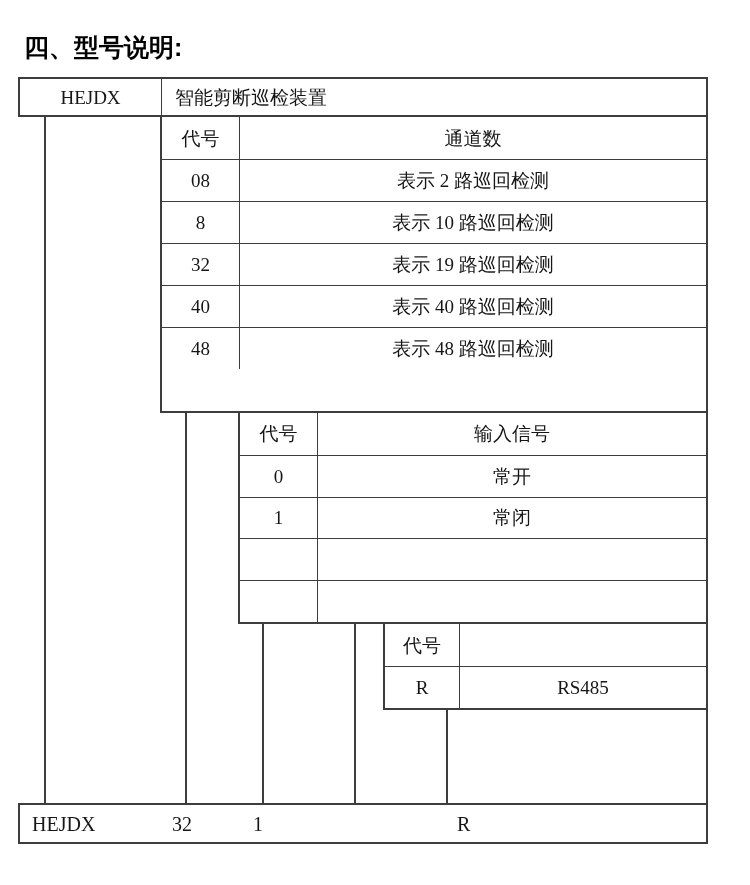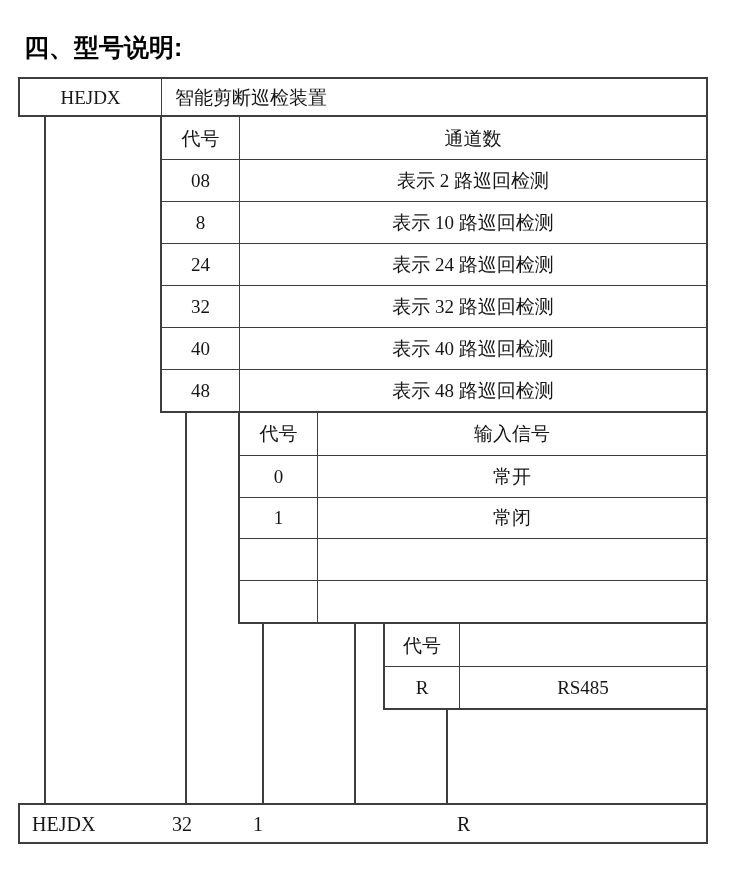--- a/index.html
+++ b/index.html
@@ -67,26 +67,22 @@
     </div>
     <div class="row">
       <div class="cell code">08</div>
       <div class="cell">表示 2 路巡回检测</div>
     </div>
     <div class="row">
       <div class="cell code">8</div>
       <div class="cell">表示 10 路巡回检测</div>
     </div>
     <div class="row">
-      <div class="cell code">24</div>
-      <div class="cell">表示 24 路巡回检测</div>
-    </div>
-    <div class="row">
       <div class="cell code">32</div>
-      <div class="cell">表示 32 路巡回检测</div>
+      <div class="cell">表示 19 路巡回检测</div>
     </div>
     <div class="row">
       <div class="cell code">40</div>
       <div class="cell">表示 40 路巡回检测</div>
     </div>
     <div class="row">
       <div class="cell code">48</div>
       <div class="cell">表示 48 路巡回检测</div>
     </div>
   </div>

